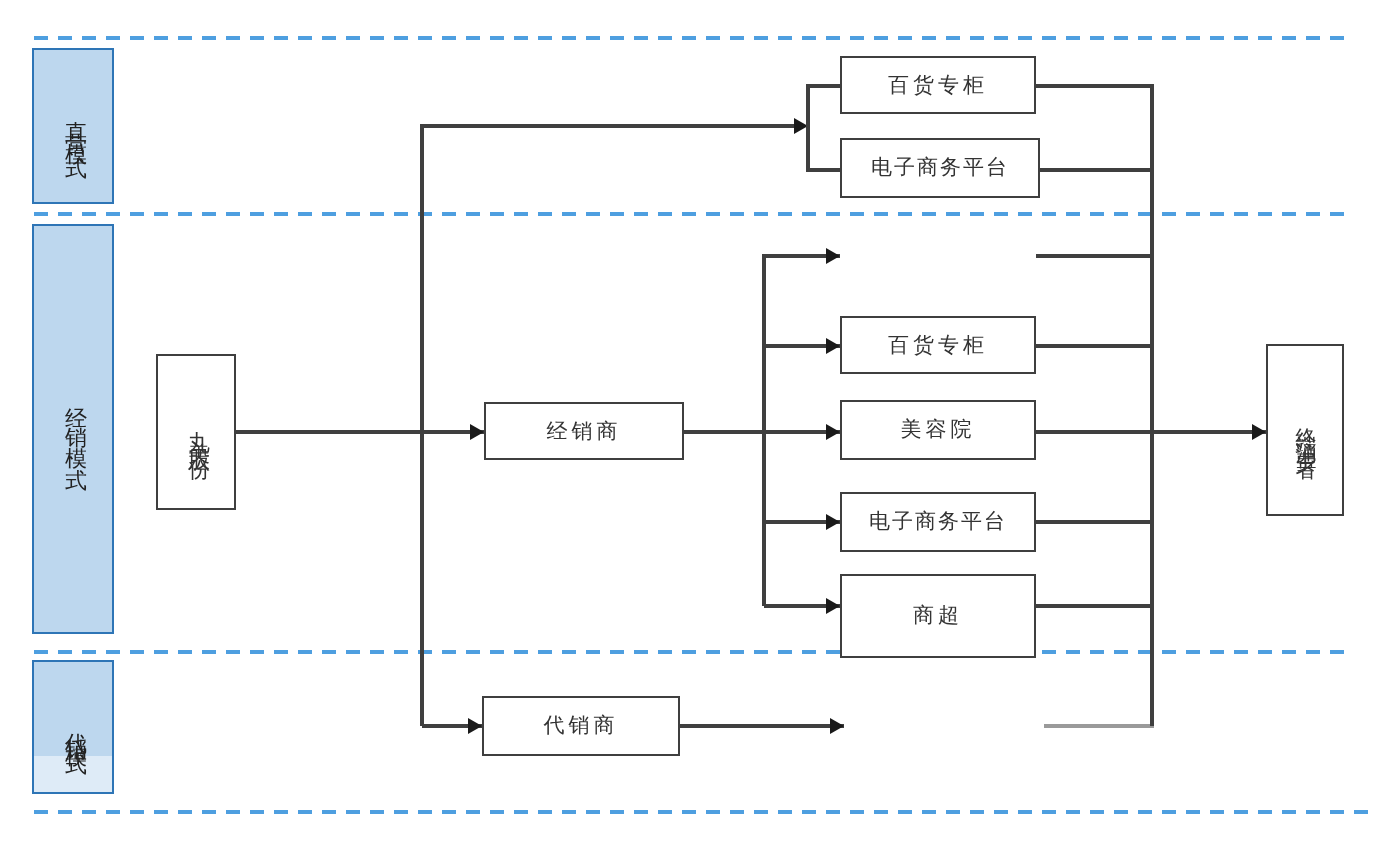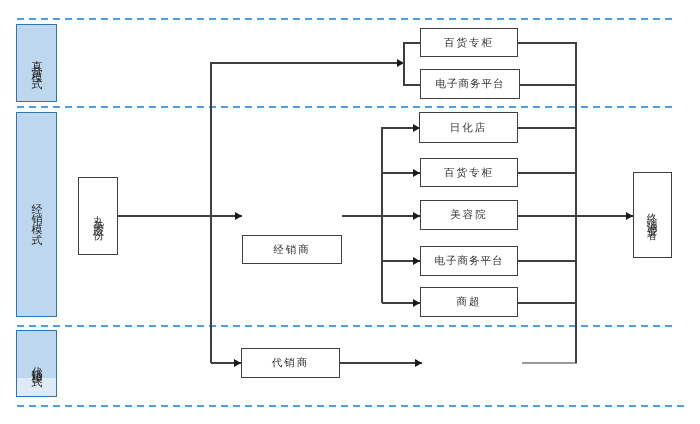--- a/index.html
+++ b/index.html
@@ -95,28 +95,27 @@
   <div class="h" style="left:518px;top:260px;width:59px;"></div>
   <div class="h" style="left:518px;top:302px;width:59px;"></div>
   <div class="h lite" style="left:522px;top:362px;width:55px;"></div>
 
   <div class="v" style="left:575px;top:42px;height:321px;"></div>
 
   <div class="h" style="left:518px;top:215px;width:115px;"></div>
   <div class="arr" style="left:626px;top:212px;"></div>
 
   <div class="node vert" style="left:78px;top:177px;width:40px;height:78px;">丸美股份</div>
-  <div class="node" style="left:242px;top:201px;width:100px;height:29px;margin-top:34px;">经销商</div>
+  <div class="node" style="left:242px;top:201px;width:100px;height:29px;">经销商</div>
   <div class="node" style="left:241px;top:348px;width:99px;height:30px;text-align:right;">代销商</div>
 
   <div class="node" style="left:420px;top:28px;width:98px;height:29px;">百货专柜</div>
   <div class="node" style="left:420px;top:69px;width:100px;height:30px;letter-spacing:1px;">电子商务平台</div>
 
-  <div class="node" style="left:419px;top:112px;width:99px;height:31px;">日化店</div>
   <div class="node" style="left:420px;top:158px;width:98px;height:29px;">百货专柜</div>
   <div class="node" style="left:420px;top:200px;width:98px;height:30px;text-align:center;">美容院</div>
   <div class="node" style="left:420px;top:246px;width:98px;height:30px;letter-spacing:1px;">电子商务平台</div>
-  <div class="node" style="left:420px;top:287px;width:98px;height:30px;">商超</div>
+  <div class="node" style="left:420px;top:287px;width:98px;height:42px;">商超</div>
 
 
   <div class="node vert" style="left:633px;top:172px;width:39px;height:86px;letter-spacing:4px;font-size:10.5px;">终端消费者</div>
 
 </div>
 
 </body></html>

